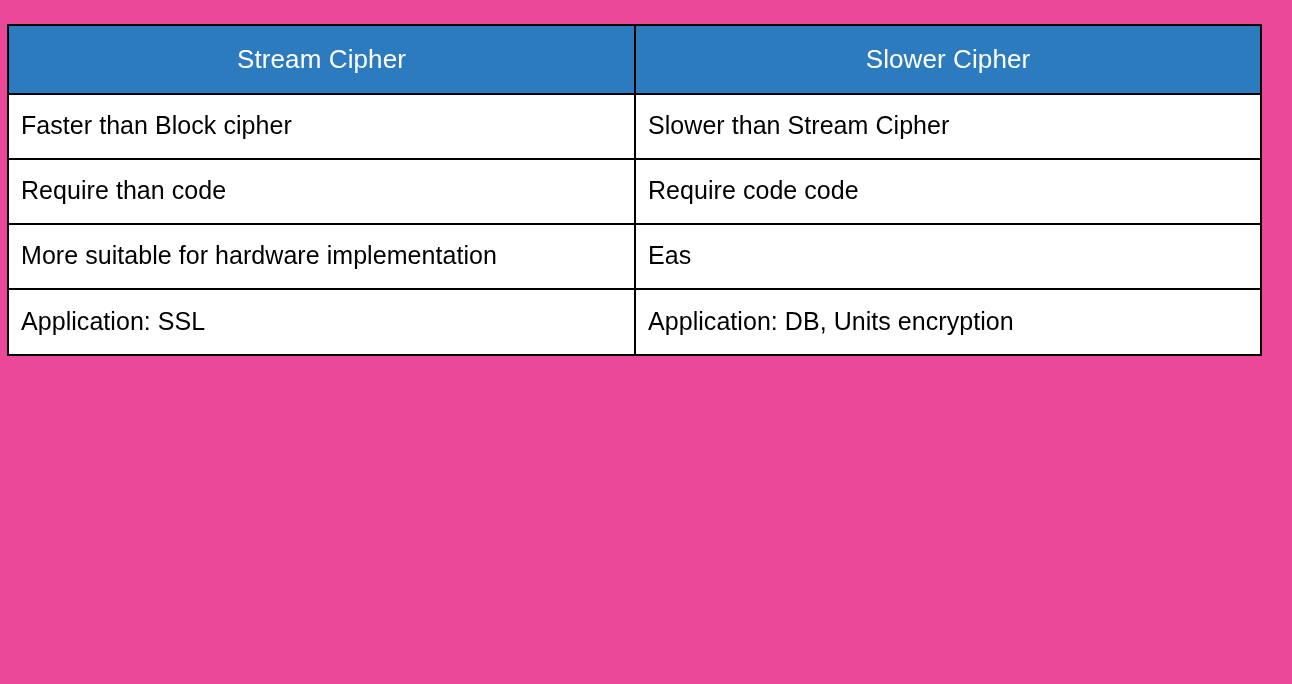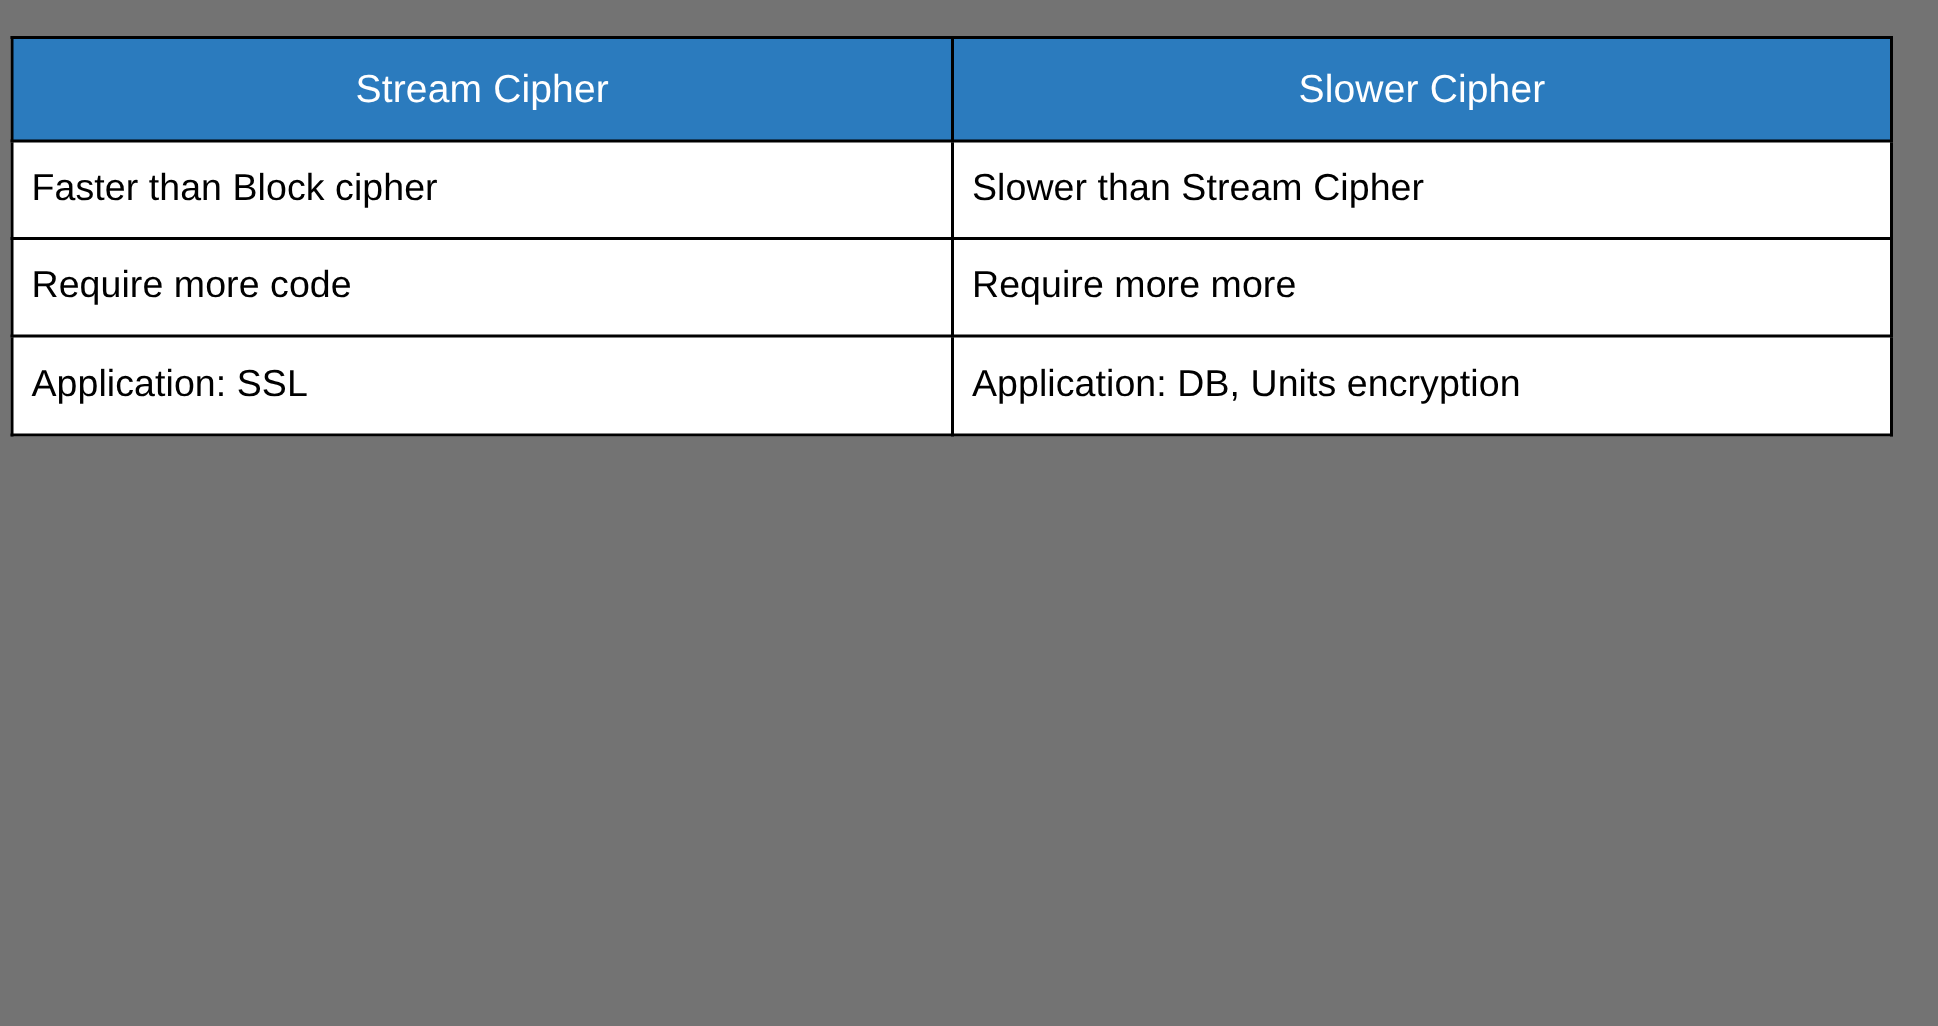--- a/index.html
+++ b/index.html
@@ -12,21 +12,21 @@
     width: 1292px;
     height: 684px;
     overflow: hidden;
     font-family: "Liberation Sans", sans-serif;
     -webkit-font-smoothing: antialiased;
   }
   .page {
     position: relative;
     width: 1292px;
     height: 684px;
-    background: #737373;
+    background: #ec4899;
   }
   .comparison-table {
     position: absolute;
     left: 7px;
     top: 24px;
     width: 1253px;
     border-collapse: collapse;
     table-layout: fixed;
     background: #ffffff;
   }
@@ -98,27 +98,35 @@
           <span class="cell-text">Faster than Block cipher</span>
         </td>
         <td>
           <span class="cell-text">Slower than Stream Cipher</span>
         </td>
       </tr>
 
 
       <tr class="row-short">
         <td>
-          <span class="cell-text">Require more code</span>
+          <span class="cell-text">Require than code</span>
         </td>
         <td>
-          <span class="cell-text">Require more more</span>
+          <span class="cell-text">Require code code</span>
         </td>
       </tr>
 
+      <tr class="row-short">
+        <td>
+          <span class="cell-text">More suitable for hardware implementation</span>
+        </td>
+        <td>
+          <span class="cell-text">Eas</span>
+        </td>
+      </tr>
 
 
       <tr class="row-last">
         <td>
           <span class="cell-text">Application: SSL</span>
         </td>
         <td>
           <span class="cell-text">Application: DB, Units encryption</span>
         </td>
       </tr>

